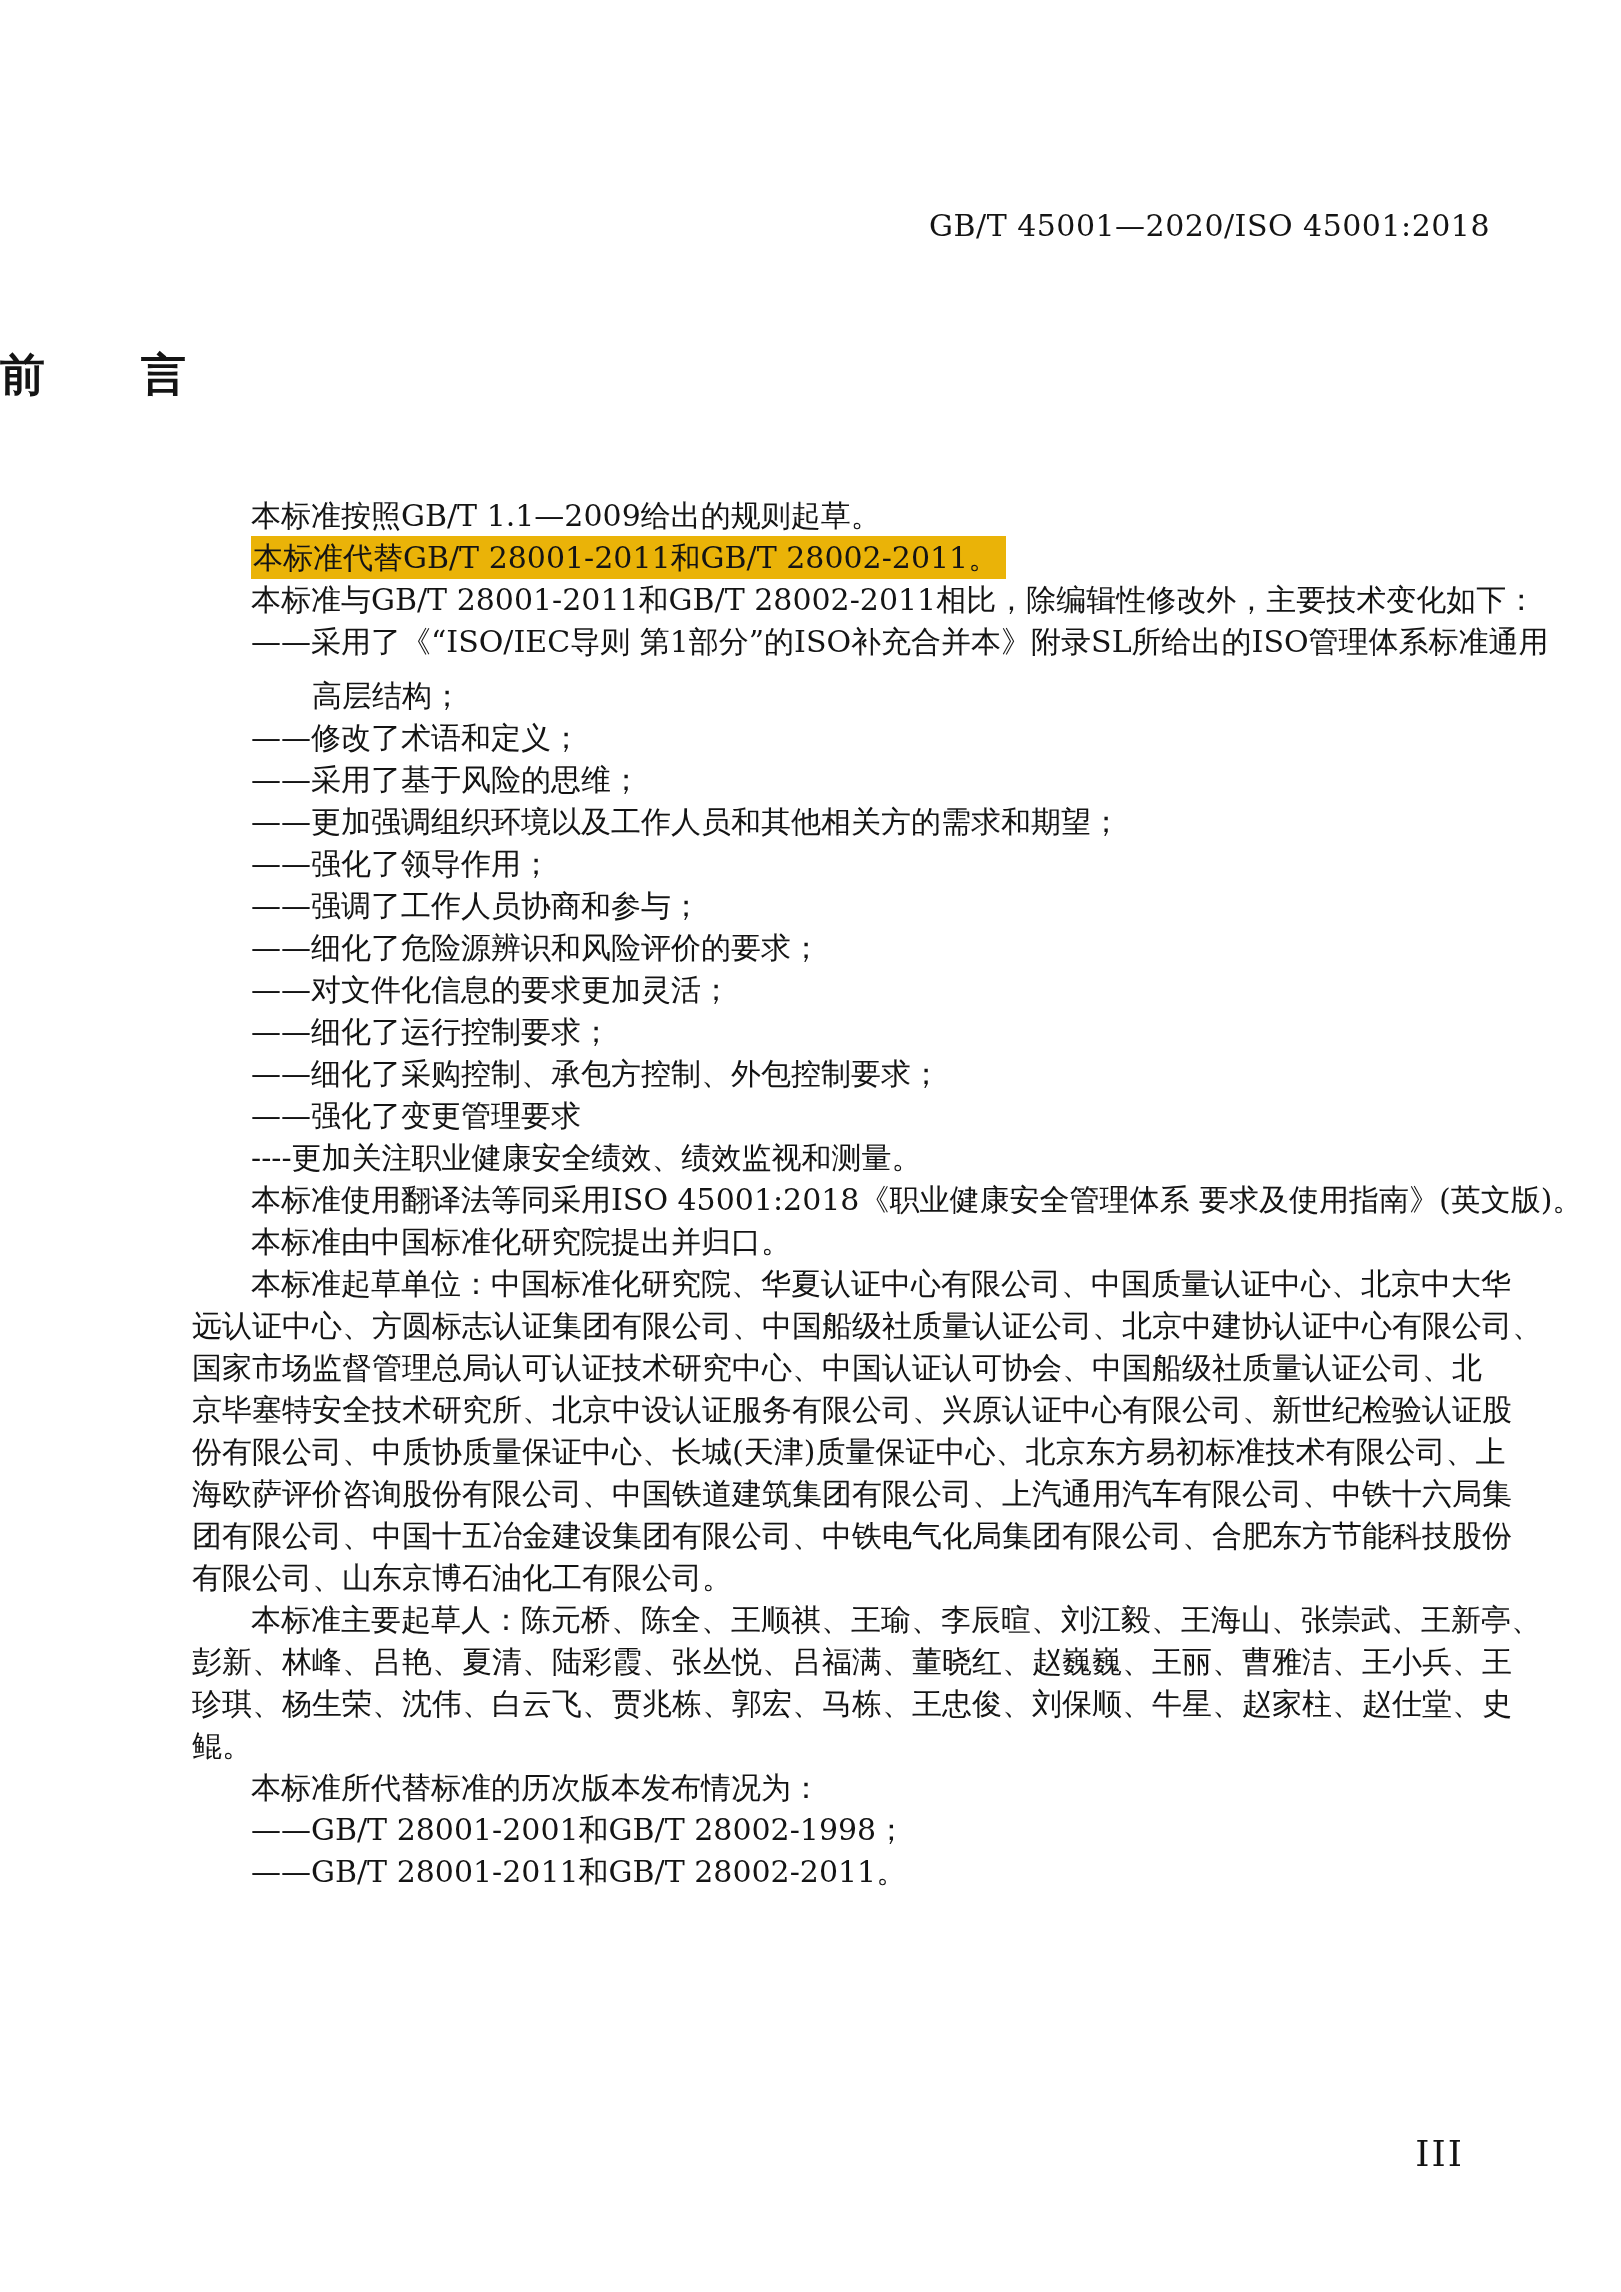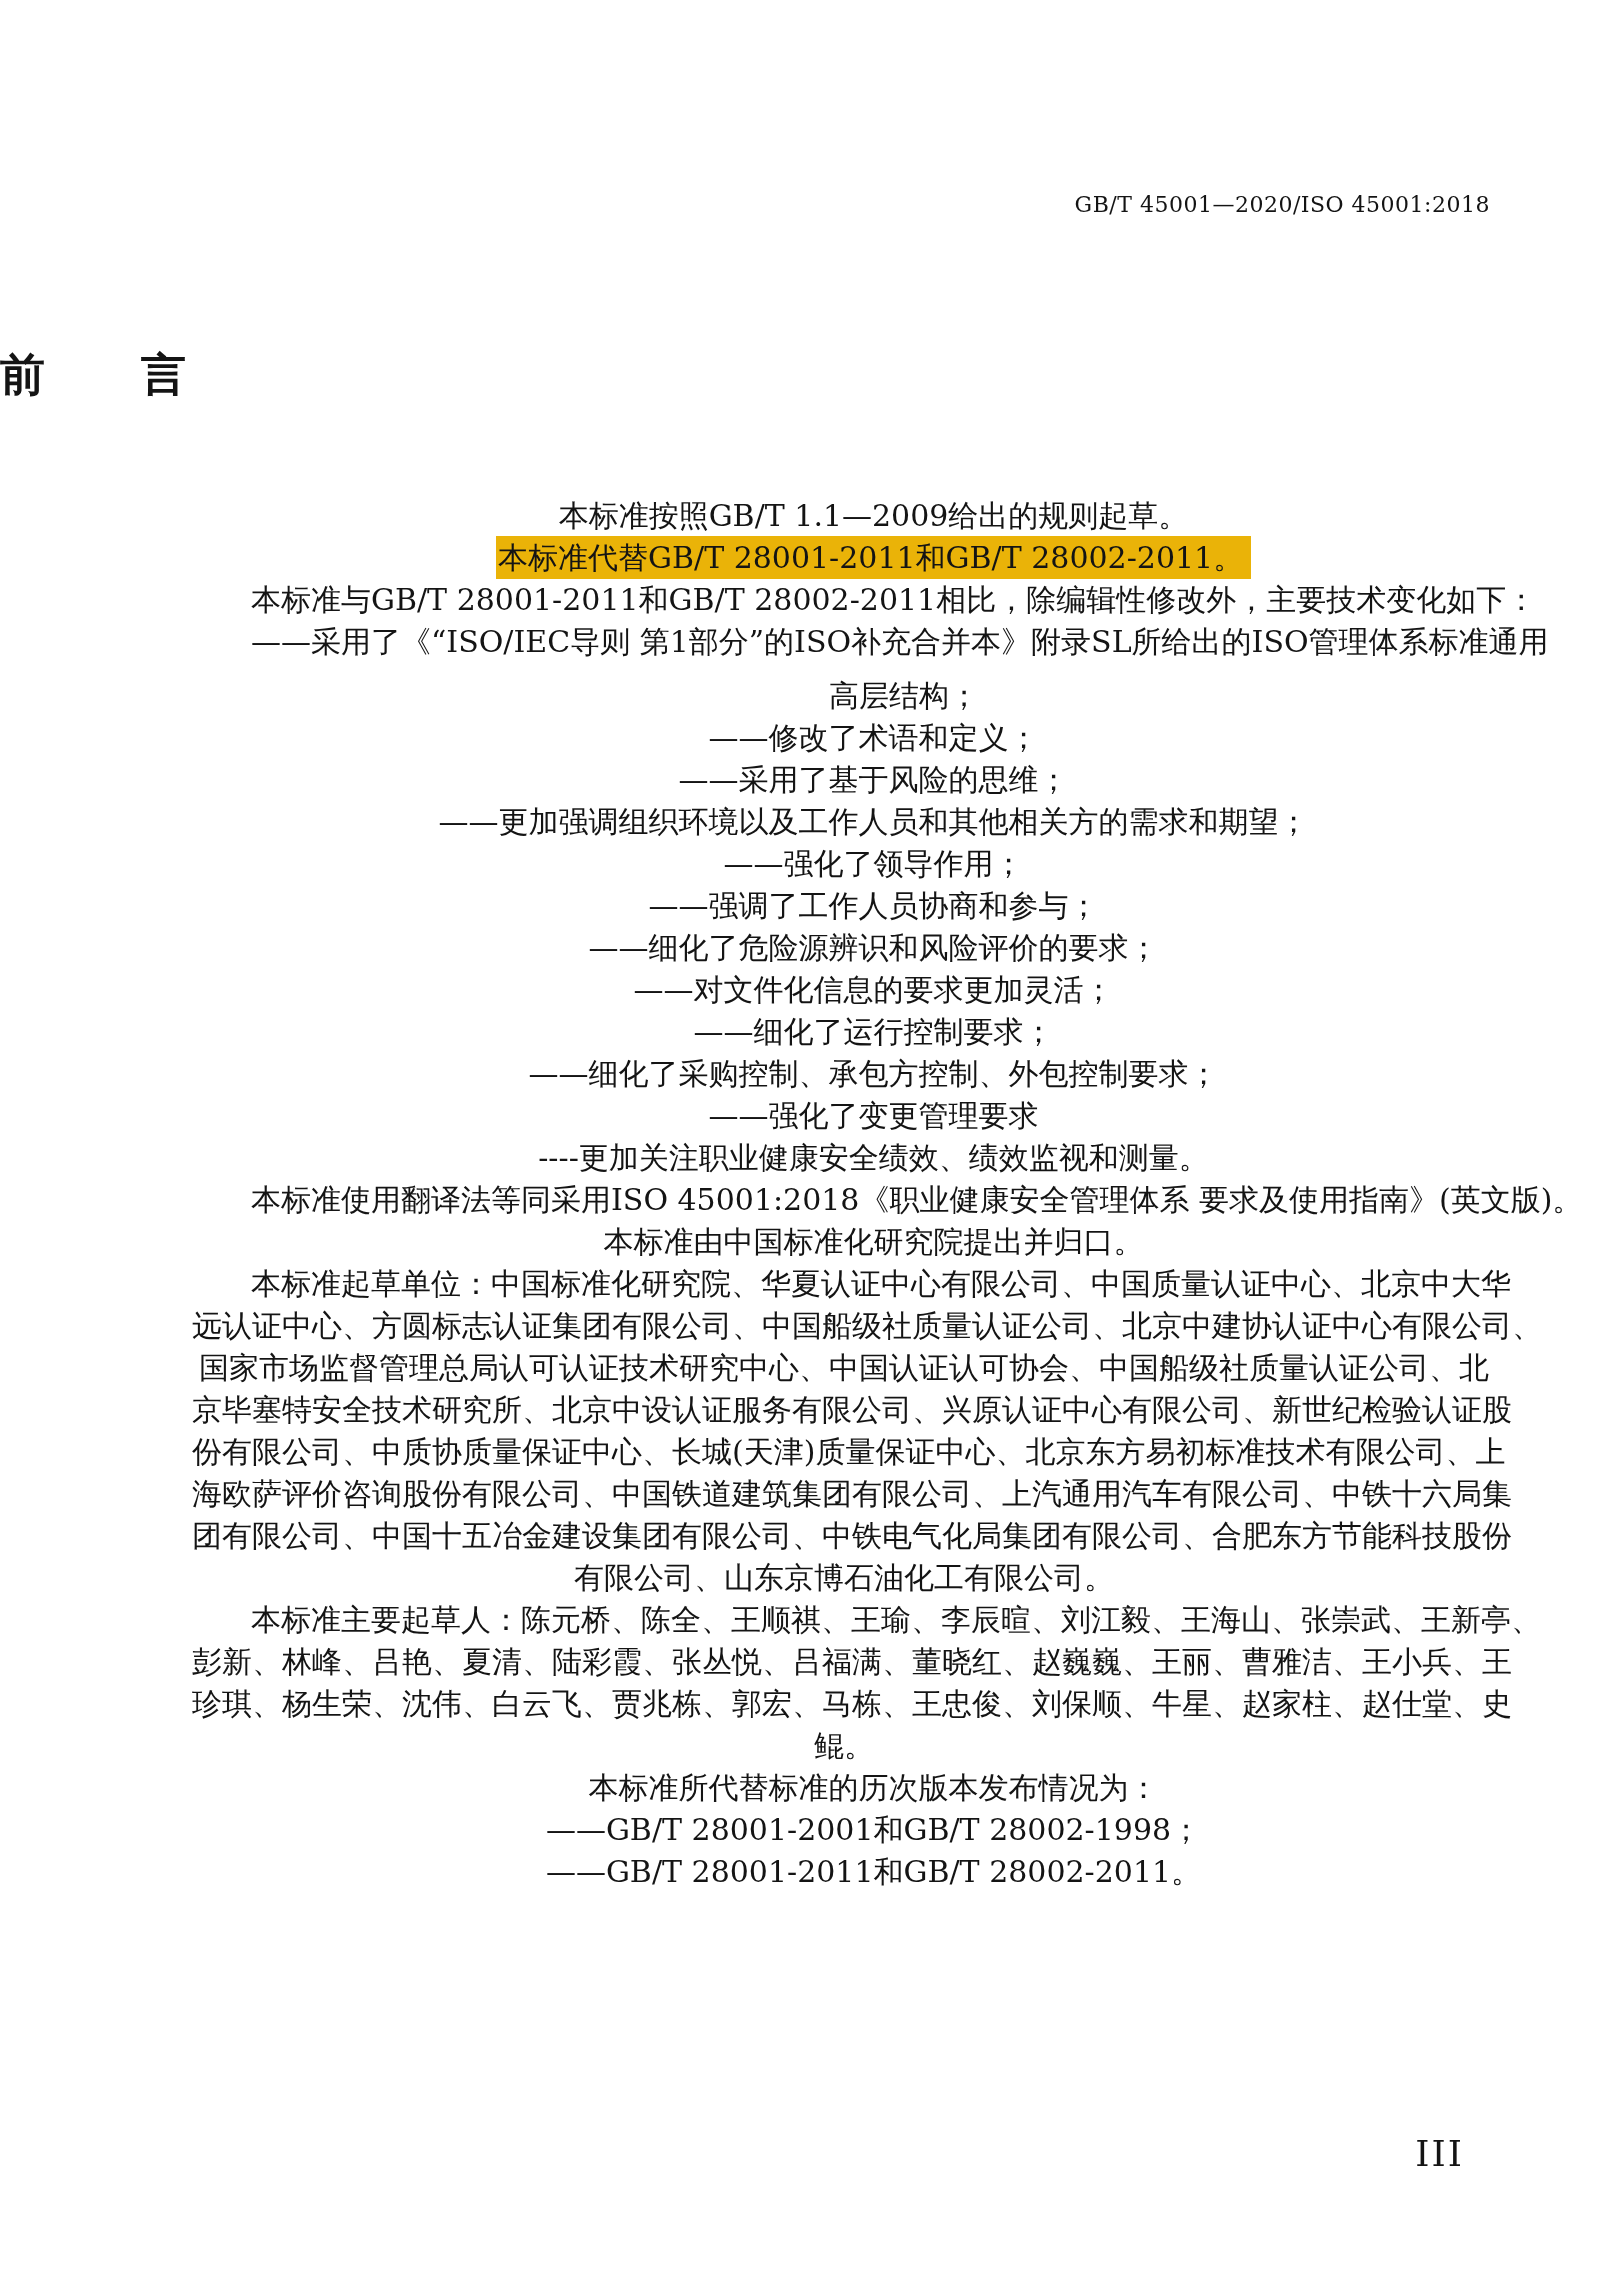--- a/index.html
+++ b/index.html
@@ -5,34 +5,34 @@
   html,body { margin:0; padding:0; background:#e8e8e8; }
   .page {
     position:relative;
     width:1621px; height:2293px;
     background:#ffffff;
     font-family:"DejaVu Serif","Liberation Serif",serif;
     color:#141414;
     overflow:hidden;
   }
   .header {
-    position:absolute; top:192px; right:131px;
-    font-size:22px; letter-spacing:0.5px; white-space:nowrap;
+    position:absolute; top:208px; right:131px;
+    font-size:30px; letter-spacing:0.5px; white-space:nowrap;
   }
   .title {
     position:absolute; top:345px; left:0; width:100%;
     text-align:left; font-size:45px; font-weight:bold;
     font-family:"DejaVu Sans","Liberation Sans",sans-serif;
     letter-spacing:2px;
   }
   .doc {
     position:absolute; left:192px; top:495px; width:1304px;
     font-size:30px;
   }
-  .ln { height:42px; line-height:42px; white-space:nowrap;text-align:center; }
+  .ln { height:42px; line-height:42px; white-space:nowrap; }
   .i1 { padding-left:59px; }
   .i2 { padding-left:120px;margin-top:12px; }
   .hl { background:#eab308; padding:3.9px 7.8px 3.9px 2px; }
   .pageno {
     position:absolute; top:2133px; right:157px;
     font-size:36px; letter-spacing:2px;
   }
 </style>
 </head>
 <body>

